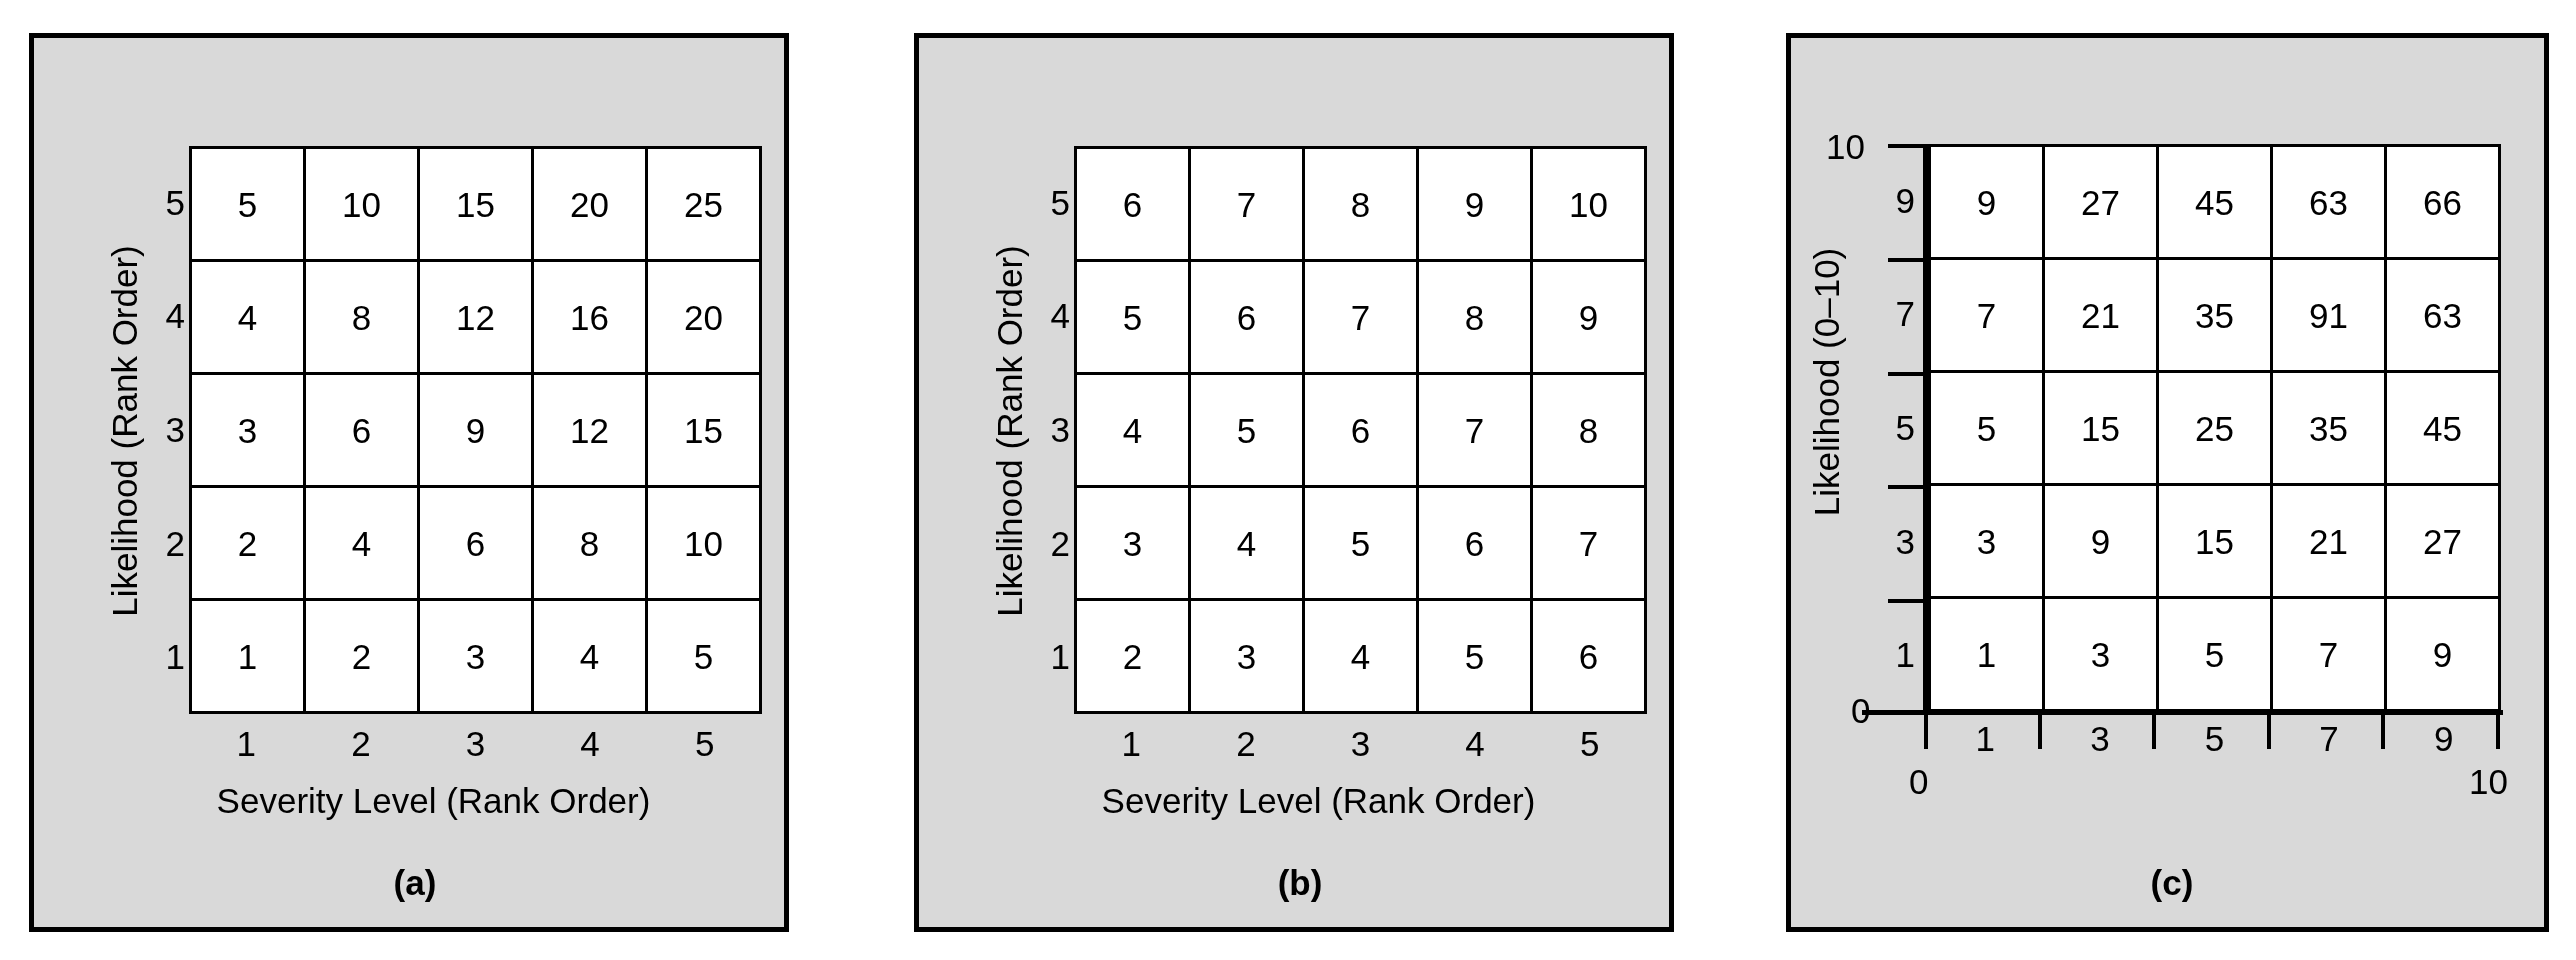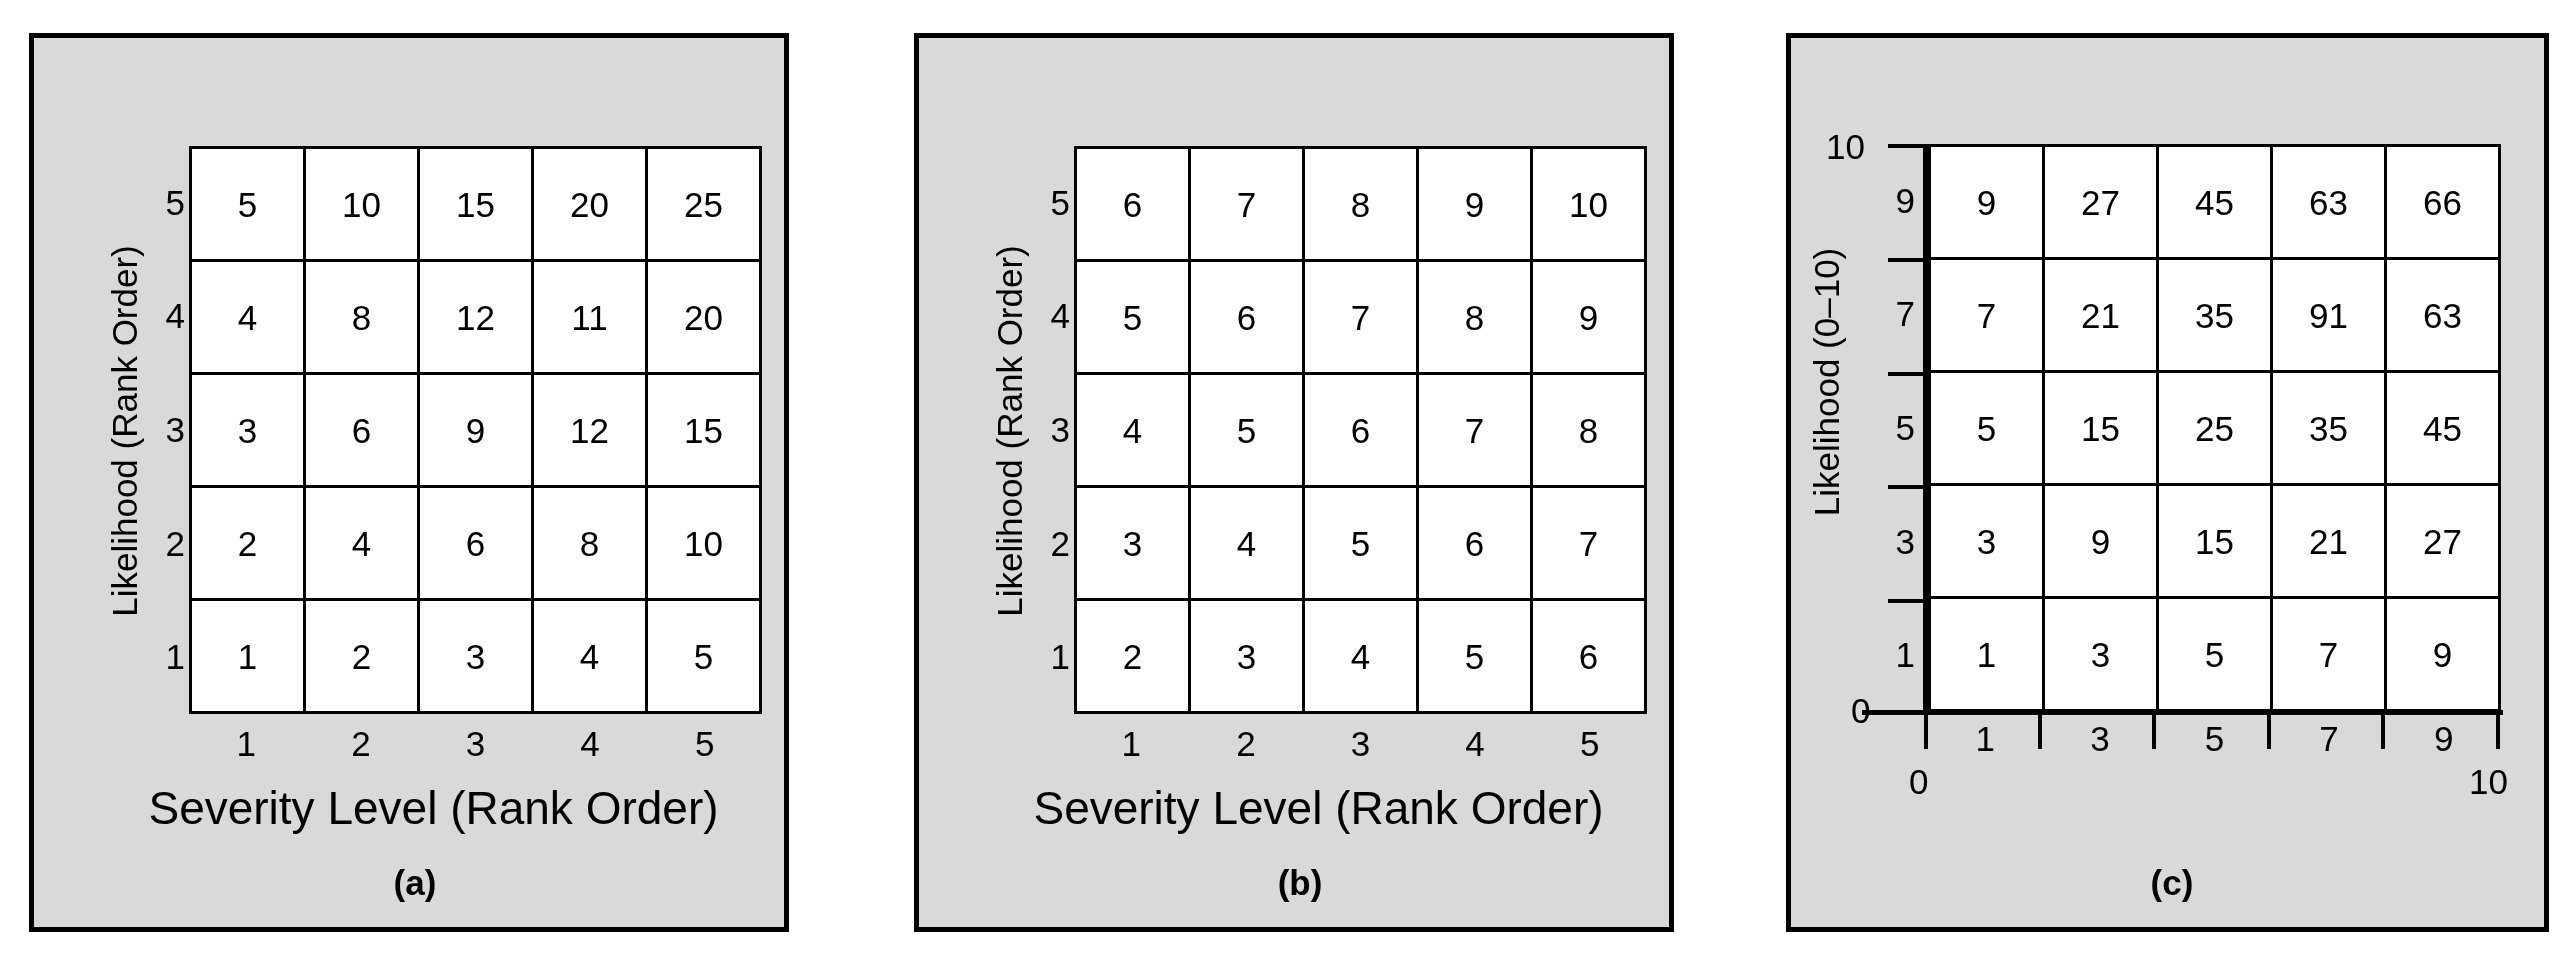--- a/index.html
+++ b/index.html
@@ -105,21 +105,21 @@
     justify-content: center;
   }
   .ytitle-rank {
     left: 73px;
     top: 683px;
     width: 580px;
     height: 36px;
   }
   .xtitle {
     position: absolute;
-    font-size: 46px;
+    font-size: 35px;
     color: #000;
     white-space: nowrap;
     text-align: center;
   }
   .xtitle-rank { left: 73px; top: 743px; width: 653px; }
   .caption {
     position: absolute;
     font-size: 35px;
     font-weight: bold;
     color: #000;
@@ -233,21 +233,21 @@
     <div class="grid grid-rank">
       <div class="cell">5</div>
       <div class="cell">10</div>
       <div class="cell">15</div>
       <div class="cell">20</div>
       <div class="cell">25</div>
 
       <div class="cell">4</div>
       <div class="cell">8</div>
       <div class="cell">12</div>
-      <div class="cell">11</div>
+      <div class="cell">16</div>
       <div class="cell">20</div>
 
       <div class="cell">3</div>
       <div class="cell">6</div>
       <div class="cell">9</div>
       <div class="cell">12</div>
       <div class="cell">15</div>
 
       <div class="cell">2</div>
       <div class="cell">4</div>

